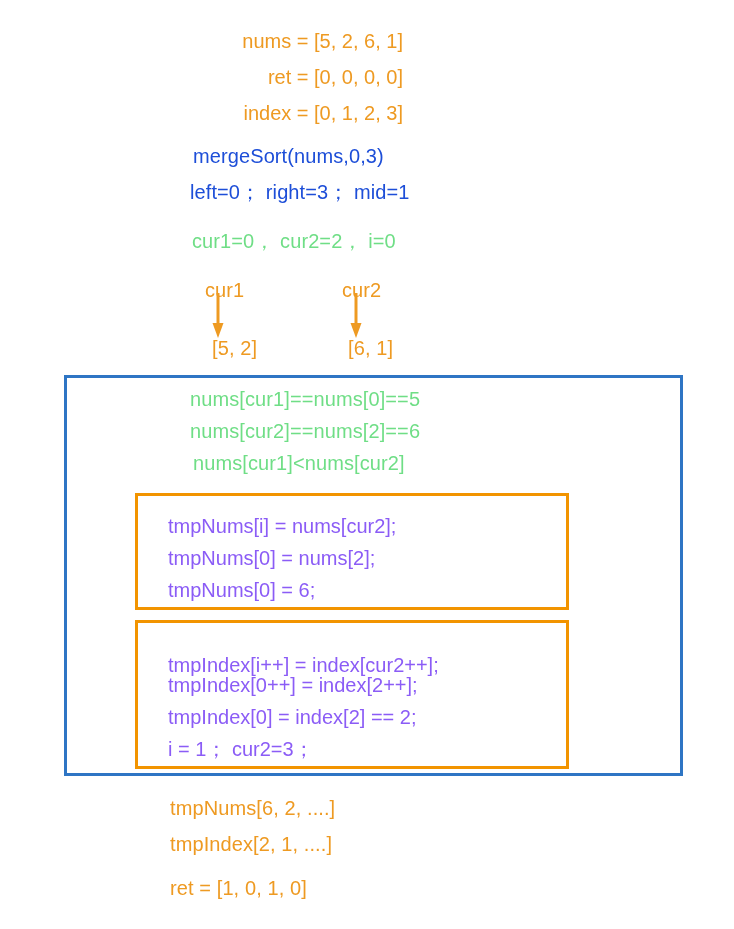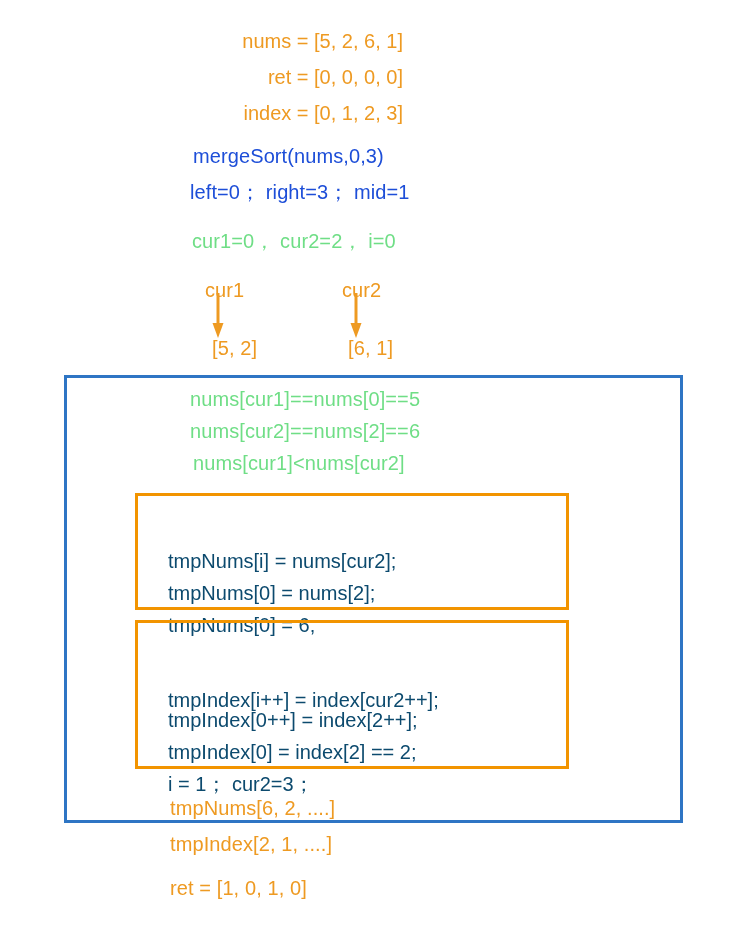--- a/index.html
+++ b/index.html
@@ -64,21 +64,21 @@
   }
   #arrow-cur1 { left: 212px; }
   #arrow-cur2 { left: 350px; }
 
   
   #blue-frame {
     position: absolute;
     left: 64px;
     top: 375px;
     width: 619px;
-    height: 448px;
+    height: 401px;
     border: 3px solid #2e75c4;
     box-sizing: border-box;
     background: transparent;
   }
 
   
   #cmp-1 { left: 123px; top: 11px; }
   #cmp-2 { left: 123px; top: 43px; }
   #cmp-3 { left: 126px; top: 75px; }
 
@@ -100,23 +100,22 @@
     top: 242px;
     width: 434px;
     height: 149px;
   }
 
   .boxline {
     position: absolute;
     white-space: nowrap;
     font-size: 20px;
     line-height: 20px;
-    color: #0c4a6e;
+    color: #8b5cf6;
     left: 30px;
-    margin-top: 35px;
   }
   #b1-l1 { top: 20px; }
   #b1-l2 { top: 52px; }
   #b1-l3 { top: 84px; }
 
   #b2-l1 { top: 32px; }
   #b2-l2 { top: 52px; }
   #b2-l3 { top: 84px; }
   #b2-l4 { top: 116px; }
 

